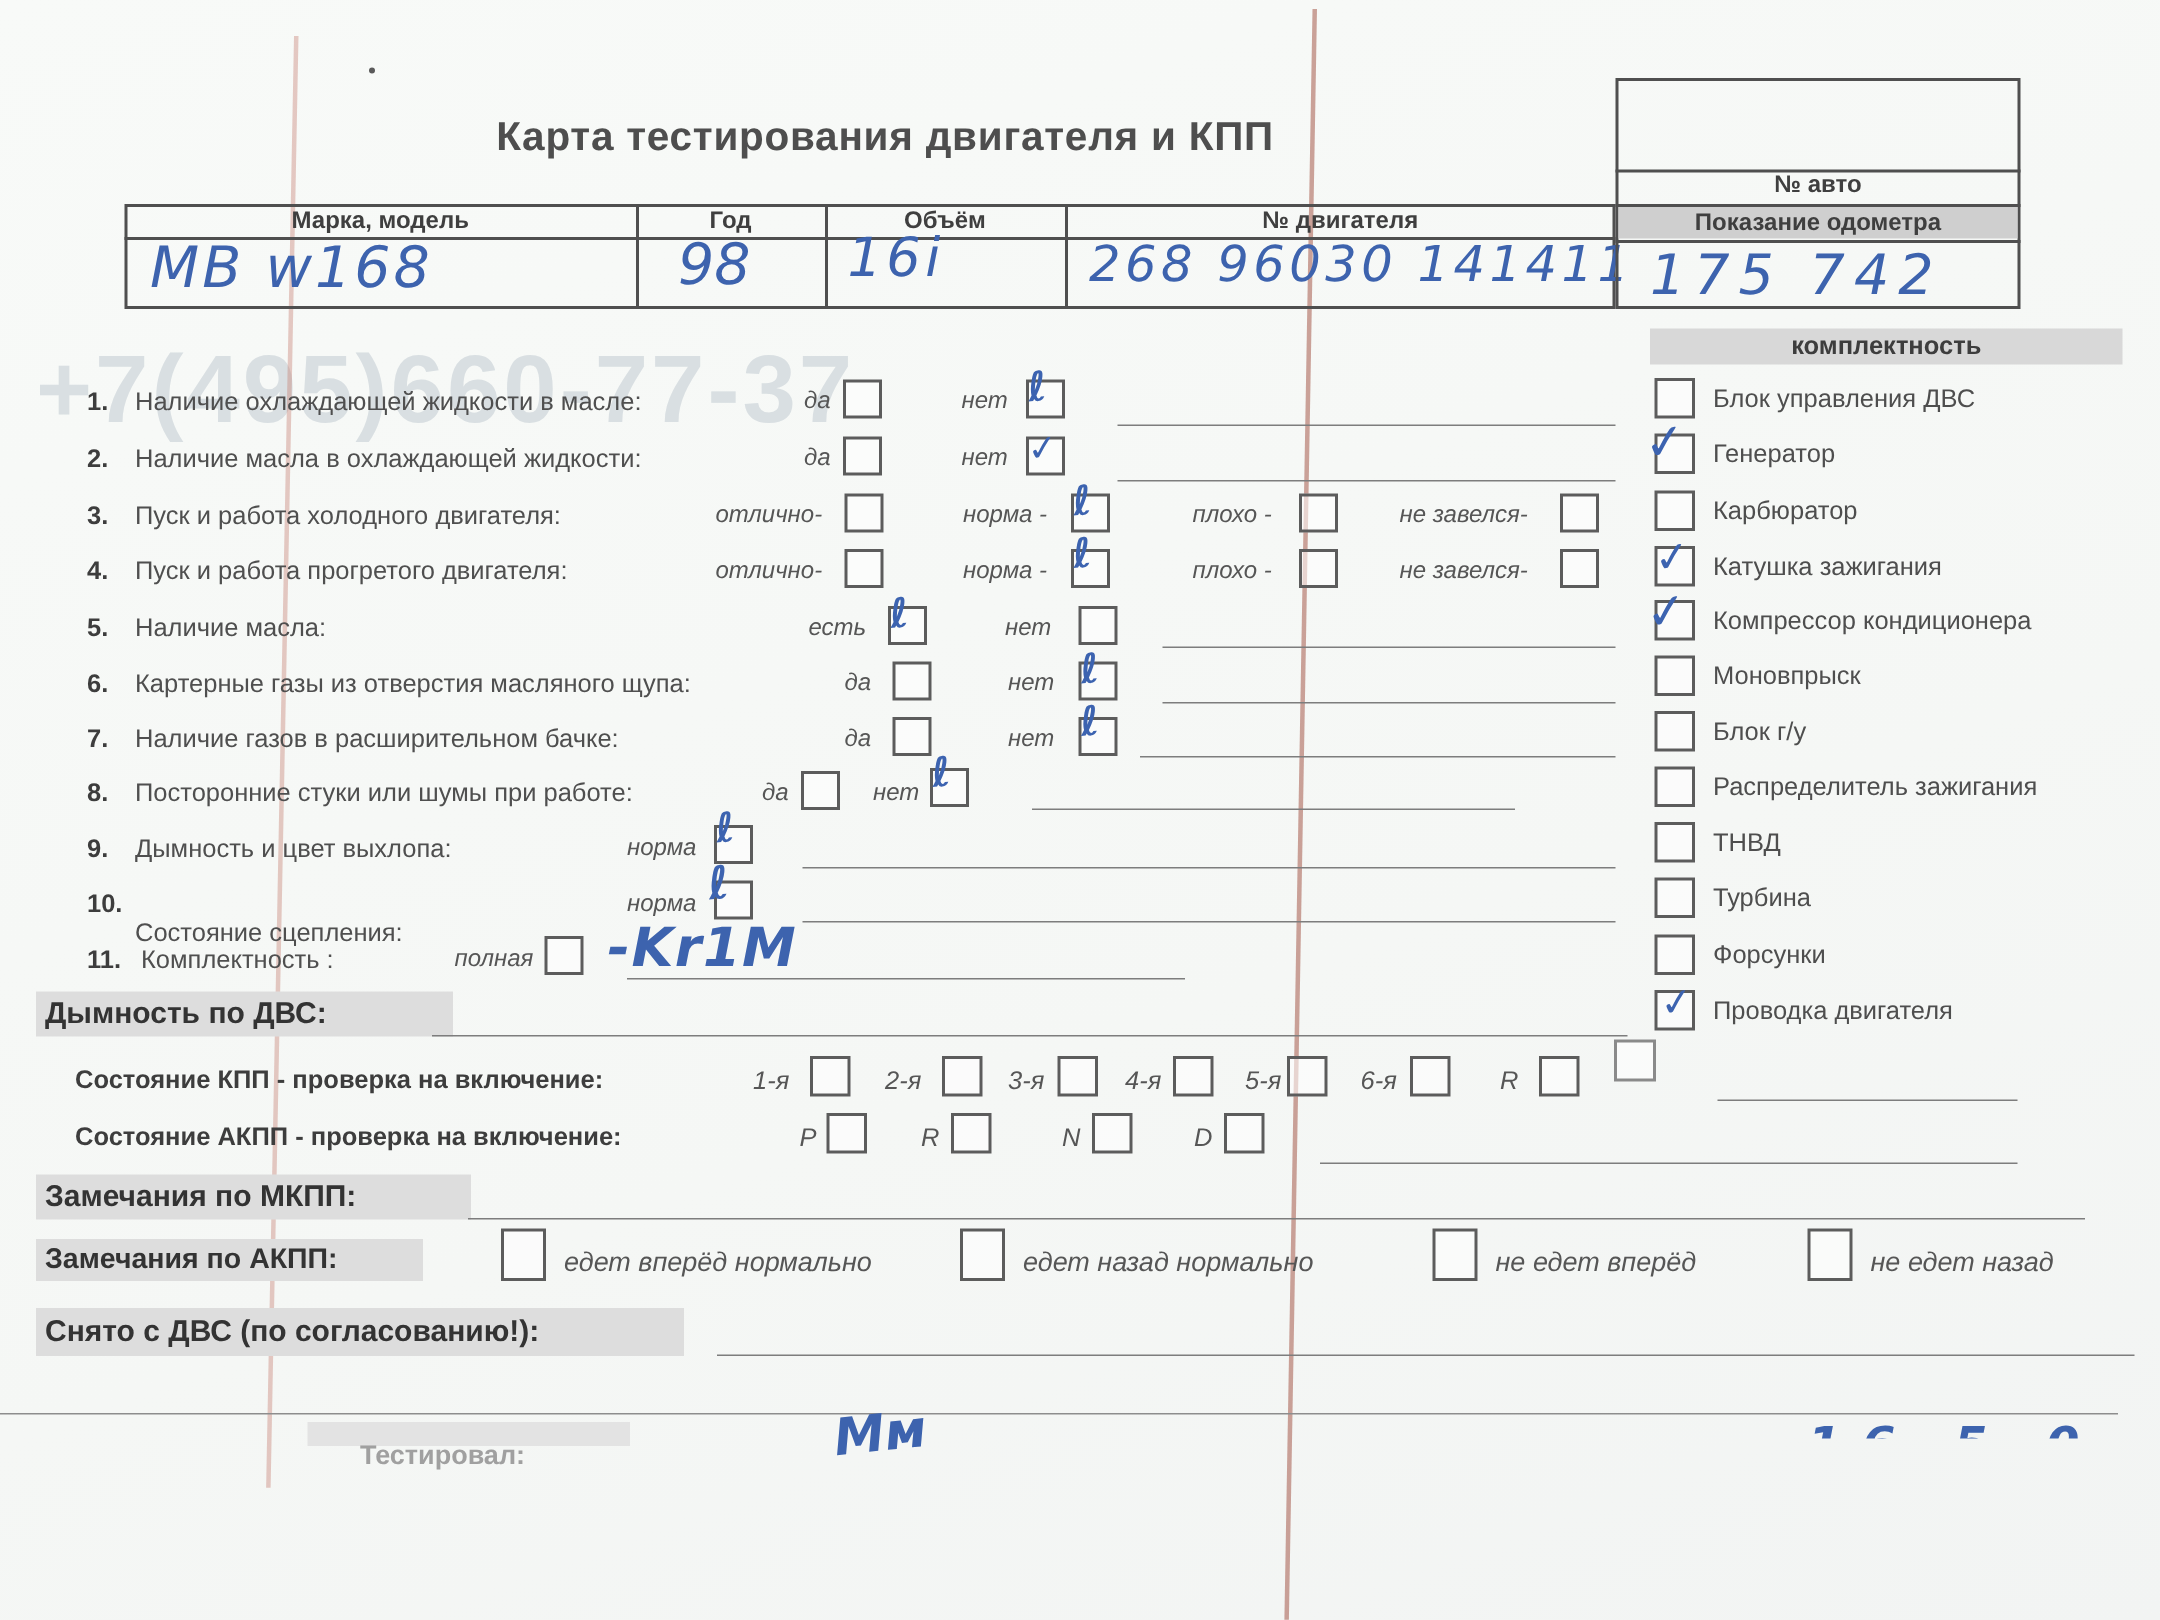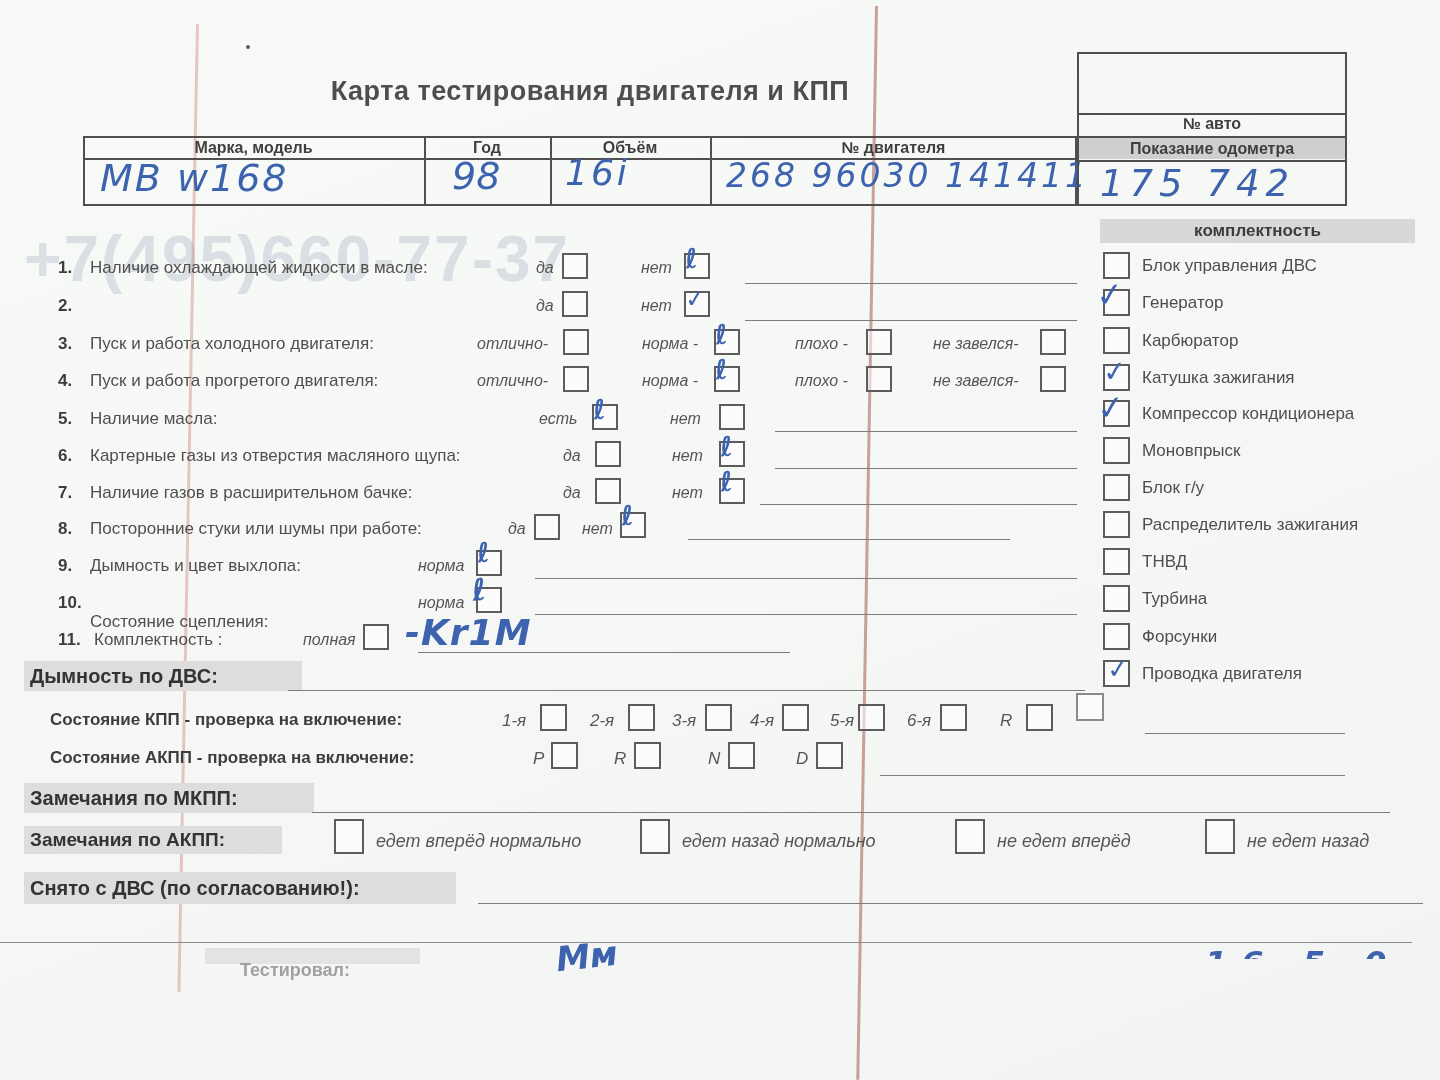--- a/index.html
+++ b/index.html
@@ -126,20 +126,21 @@
   <div class="cb" style="left:562px;top:253px;">
       <span class="tick"></span>
     </div>
   <div class="it" style="left:641px;top:259px;">нет</div>
   <div class="cb" style="left:684px;top:253px;">
       <span class="tick">ℓ</span>
     </div>
   <div class="line" style="left:745px;top:283px;width:332px;"></div>
 
   <div class="num" style="left:58px;top:296px;">2.</div>
+  <div class="lbl" style="left:90px;top:296px;">Наличие масла в охлаждающей жидкости:</div>
   <div class="it" style="left:536px;top:297px;">да</div>
   <div class="cb" style="left:562px;top:291px;">
       <span class="tick"></span>
     </div>
   <div class="it" style="left:641px;top:297px;">нет</div>
   <div class="cb" style="left:684px;top:291px;">
       <span class="tick" style="font-size:24px;top:-6px;">✓</span>
     </div>
   <div class="line" style="left:745px;top:320px;width:332px;"></div>
 

